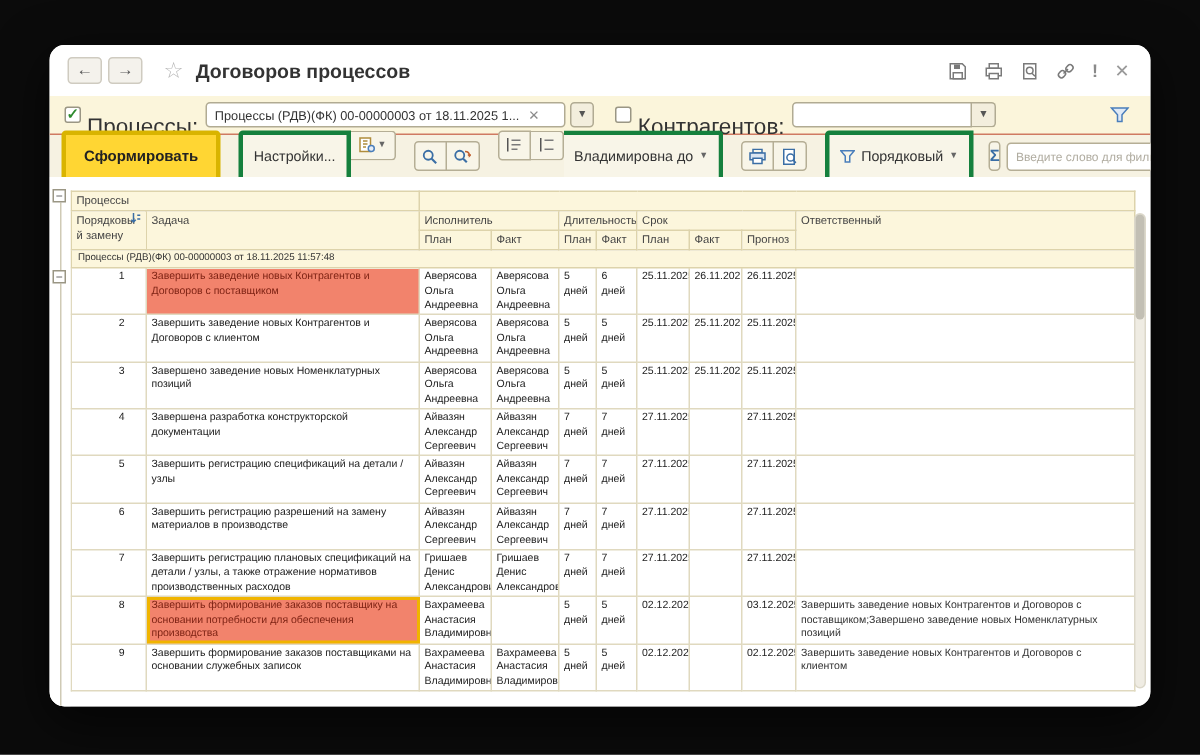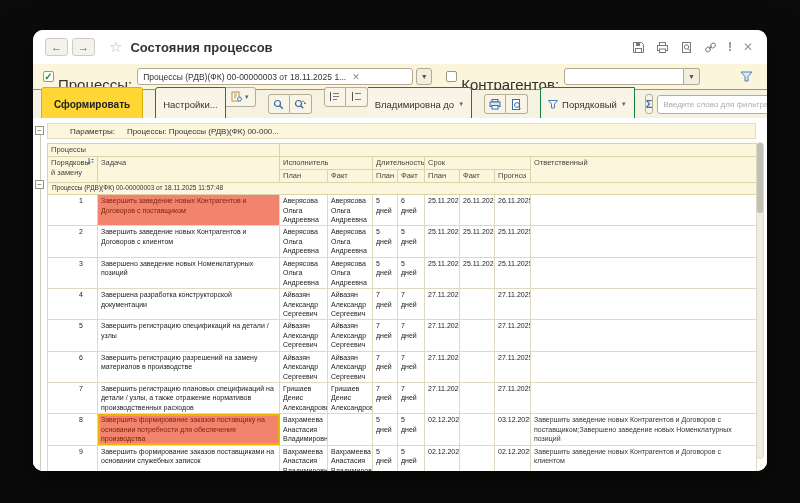--- a/index.html
+++ b/index.html
@@ -32,21 +32,21 @@
               padding:0 5px; font-size:8.5px; color:#333; white-space:nowrap; overflow:hidden; }
   .tagfield .clear { color:#8a8a8a; margin-left:6px; font-size:9px; }
   .combo-btn { width:16px; height:17px; border:1px solid #b1ab93; border-left:none; background:#f3eedd; border-radius:0 3px 3px 0;
                font-size:7px; color:#555; display:flex; align-items:center; justify-content:center; }
   .respfield { width:120px; height:17px; background:#fff; border:1px solid #b1ab93; border-radius:3px 0 0 3px; }
   .funnelbtn { margin-left:auto; width:22px; height:18px; display:flex; align-items:center; justify-content:center;
                border:1px solid transparent; border-radius:3px; }
 
   
   .toolbar { height:28px; background:#f6f2e2; display:flex; align-items:center; padding:0 8px; gap:4px; flex:0 0 auto; }
-  .btn { height:35px; border:1px solid #15803d; background:#f8f5e8; border-radius:3px; font-size:9.5px; color:#333;
+  .btn { height:35px; border:3px solid #15803d; background:#f8f5e8; border-radius:3px; font-size:9.5px; color:#333;
          display:flex; align-items:center; padding:0 7px; white-space:nowrap; }
   .btn.primary { background:#ffd633; border-color:#d9b400; font-weight:bold; font-size:10px; padding:0 12px; color:#222; }
   .btn .caret { font-size:6px; color:#666; margin-left:4px; }
   .iconbtn { width:22px; height:20px; border:1px solid #b5ae95; background:#f8f5e8; border-radius:3px;
              display:flex; align-items:center; justify-content:center; }
   .grp { display:flex; margin-left:8px; }
   .grp > * + * { border-left:none; border-radius:0 3px 3px 0; }
   .grp > *:first-child { border-radius:3px 0 0 3px; }
   .sigma { color:#3a6ea5; font-weight:bold; font-size:11px; }
   .search-input { height:19px; width:158px; border:1px solid #b5ae95; border-radius:3px; background:#fff;
@@ -92,21 +92,21 @@
 </style>
 </head>
 <body>
 
 <div class="window">
 
   <div class="titlebar">
     <div class="navbtn">←</div>
     <div class="navbtn">→</div>
     <div class="star">☆</div>
-    <div class="wtitle">Состояния процессов</div>
+    <div class="wtitle">Договоров процессов</div>
     <div class="tb-icons">
       <span>
           <svg width="13" height="13" viewBox="0 0 13 13">
             <path d="M1.5 1.5h8l2 2v8h-10z" fill="none" stroke="#7a7a7a"></path>
             <rect x="3.5" y="7.5" width="6" height="4" fill="none" stroke="#7a7a7a"></rect>
             <rect x="4" y="2" width="4" height="3" fill="#7a7a7a"></rect>
           </svg>
         </span>
       <span>
           <svg width="13" height="13" viewBox="0 0 13 13">
@@ -130,21 +130,21 @@
           </svg>
         </span>
       <span class="excl">!</span>
       <span class="close">✕</span>
     </div>
   </div>
 
   <div class="filterbar">
     <div class="checkbox">✓</div>
     <span class="flabel">Процессы:</span>
-    <div class="tagfield" style="width:276px">
+    <div class="tagfield" style="width:240px">
       <span style="overflow:hidden;white-space:nowrap;">Процессы (РДВ)(ФК) 00-00000003 от 18.11.2025 1...</span>
       <span class="clear">✕</span>
     </div>
     <div class="combo-btn" style="border-left:1px solid #b1ab93;border-radius:3px;margin-left:3px">▼</div>
     <div class="checkbox" style="margin-left:14px"></div>
     <span class="flabel">Контрагентов:</span>
     <div class="respfield"></div>
     <div class="combo-btn">▼</div>
     <div class="funnelbtn">
       <svg width="13" height="11" viewBox="0 0 13 11">
@@ -234,24 +234,20 @@
   </div>
 
   <div class="report">
     <div class="tree-strip">
       <div class="tree-line"></div>
       <div class="collapse-box cb1">−</div>
       <div class="collapse-box cb2">−</div>
     </div>
 
     <div class="rep-inner">
-      <div class="params-row">
-        <span>Параметры:</span>
-        <span class="pv">Процессы: Процессы (РДВ)(ФК) 00-000...</span>
-      </div>
       <div class="gap"></div>
 
       <table>
         <colgroup>
           <col class="c-num">
             <col class="c-task">
             <col class="c-ep">
             <col class="c-ef">
           <col class="c-dp">
             <col class="c-df">

